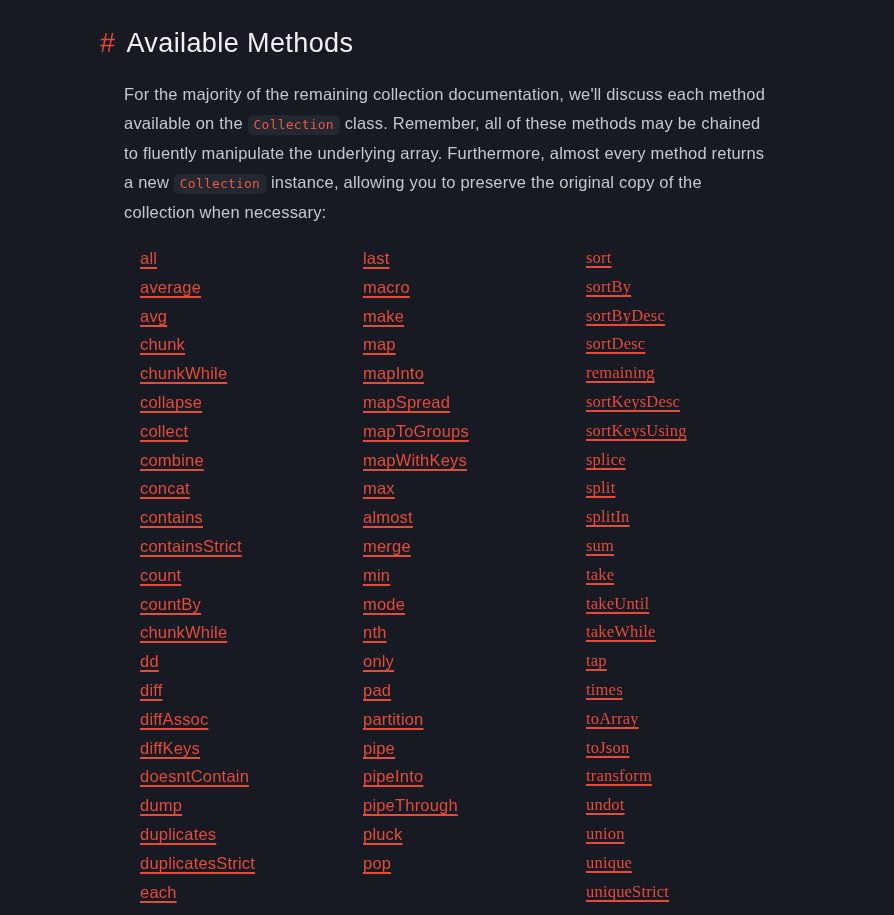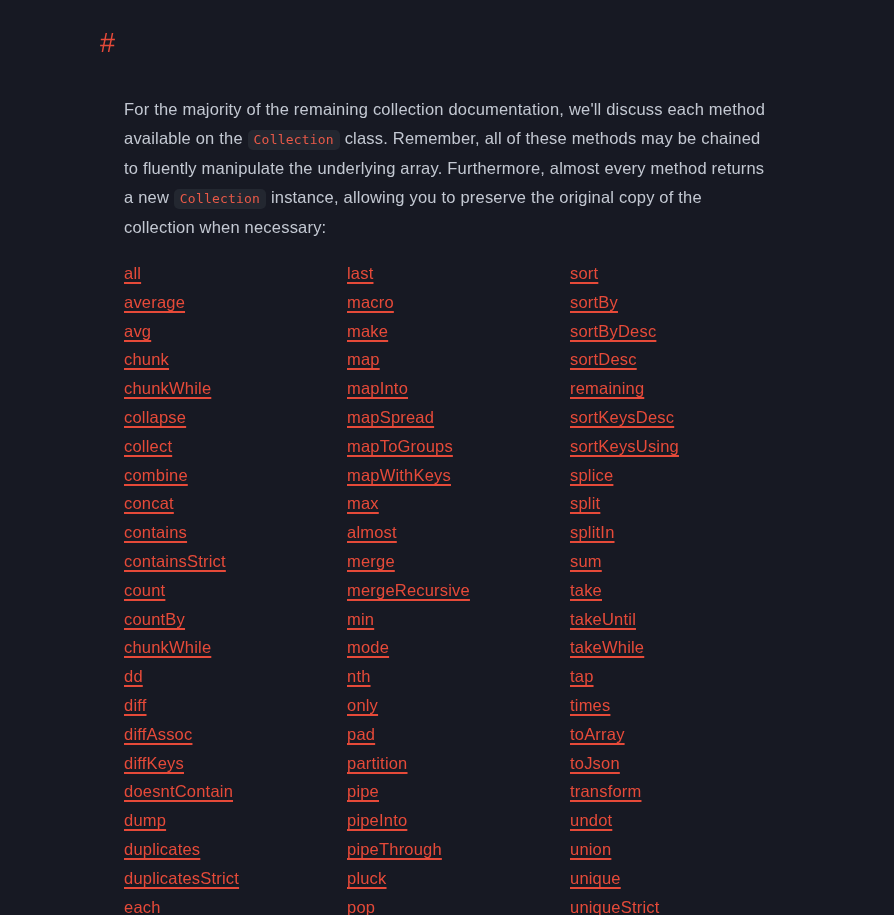--- a/index.html
+++ b/index.html
@@ -34,65 +34,66 @@
     color: var(--heading-text);
     line-height: 32px;
   }
   a.hash {
     color: var(--accent);
     text-decoration: none;
     margin-right: 11px;
     font-weight: 500;
   }
   p.intro {
-    margin: 36px 0 0 24px;
+    margin: 21px 0 0 24px;
     width: 652px;
     font-size: 16.5px;
     line-height: 29px;
     letter-spacing: 0.2px;
     color: var(--body-text);
     font-weight: 400;
   }
   code.inline-code {
     font-family: "DejaVu Sans Mono", monospace;
     font-size: 13px;
     color: var(--code-text);
     background: var(--code-bg);
     padding: 2px 6px 3px 6px;
     border-radius: 5px;
     white-space: nowrap;
   }
   nav.methods {
     display: flex;
-    margin: 17px 0 0 24px;
+    margin: 17px 0 0 40px;
   }
   .method-col {
     display: flex;
     flex-direction: column;
     width: 223px;
   }
-  .method-col:last-child { width: auto; }
+  .method-col:last-child { width: auto; font-family: Liberation Serif, serif; }
   a.method-link {
     color: var(--accent);
     font-size: 16.5px;
     line-height: 28.8px;
     letter-spacing: 0.2px;
     text-decoration: underline;
     text-decoration-thickness: 1.5px;
     text-underline-offset: 3px;
     text-decoration-skip-ink: none;
     width: max-content;
   }
 </style>
 </head>
 <body>
 
 <main class="article">
   <h1 class="page-title">
     <a class="hash" href="#available-methods">#</a>
+    <span>Available Methods</span>
   </h1>
 
   <p class="intro"><span>For the majority of the remaining collection documentation, we'll discuss each method available on the </span><code class="inline-code">Collection</code><span> class. Remember, all of these methods may be chained to fluently manipulate the underlying array. Furthermore, almost every method returns a new </span><code class="inline-code">Collection</code><span> instance, allowing you to preserve the original copy of the collection when necessary:</span></p>
 
   <nav class="methods">
       <div class="method-col">
         <a href="#all" class="method-link">all</a>
         <a href="#average" class="method-link">average</a>
         <a href="#avg" class="method-link">avg</a>
         <a href="#chunk" class="method-link">chunk</a>
@@ -121,21 +122,20 @@
         <a href="#macro" class="method-link">macro</a>
         <a href="#make" class="method-link">make</a>
         <a href="#map" class="method-link">map</a>
         <a href="#mapInto" class="method-link">mapInto</a>
         <a href="#mapSpread" class="method-link">mapSpread</a>
         <a href="#mapToGroups" class="method-link">mapToGroups</a>
         <a href="#mapWithKeys" class="method-link">mapWithKeys</a>
         <a href="#max" class="method-link">max</a>
         <a href="#median" class="method-link">almost</a>
         <a href="#merge" class="method-link">merge</a>
-        <a href="#mergeRecursive" class="method-link">mergeRecursive</a>
         <a href="#min" class="method-link">min</a>
         <a href="#mode" class="method-link">mode</a>
         <a href="#nth" class="method-link">nth</a>
         <a href="#only" class="method-link">only</a>
         <a href="#pad" class="method-link">pad</a>
         <a href="#partition" class="method-link">partition</a>
         <a href="#pipe" class="method-link">pipe</a>
         <a href="#pipeInto" class="method-link">pipeInto</a>
         <a href="#pipeThrough" class="method-link">pipeThrough</a>
         <a href="#pluck" class="method-link">pluck</a>

